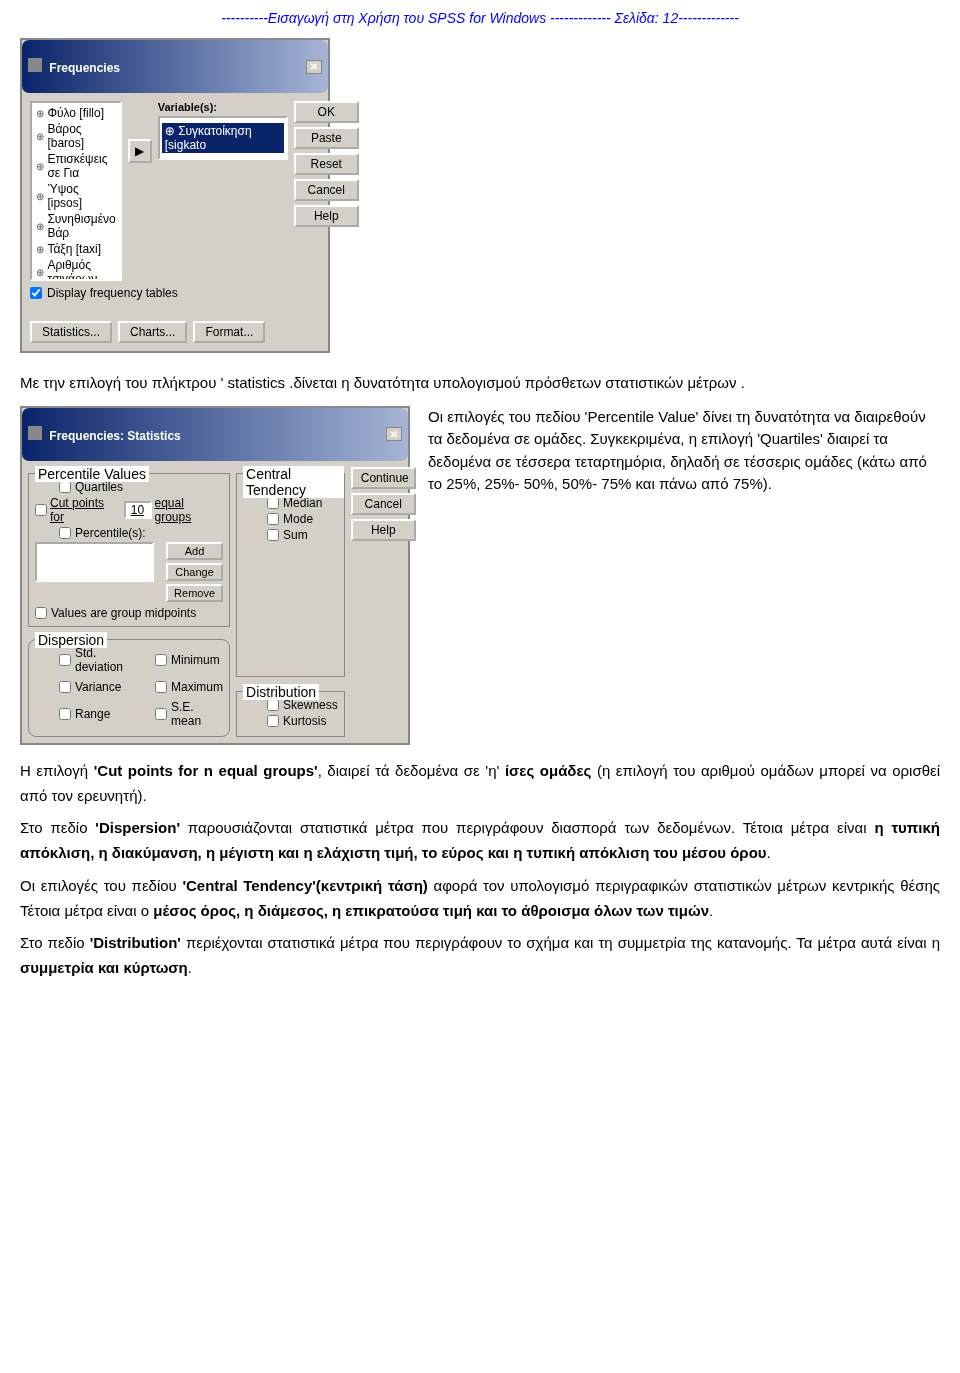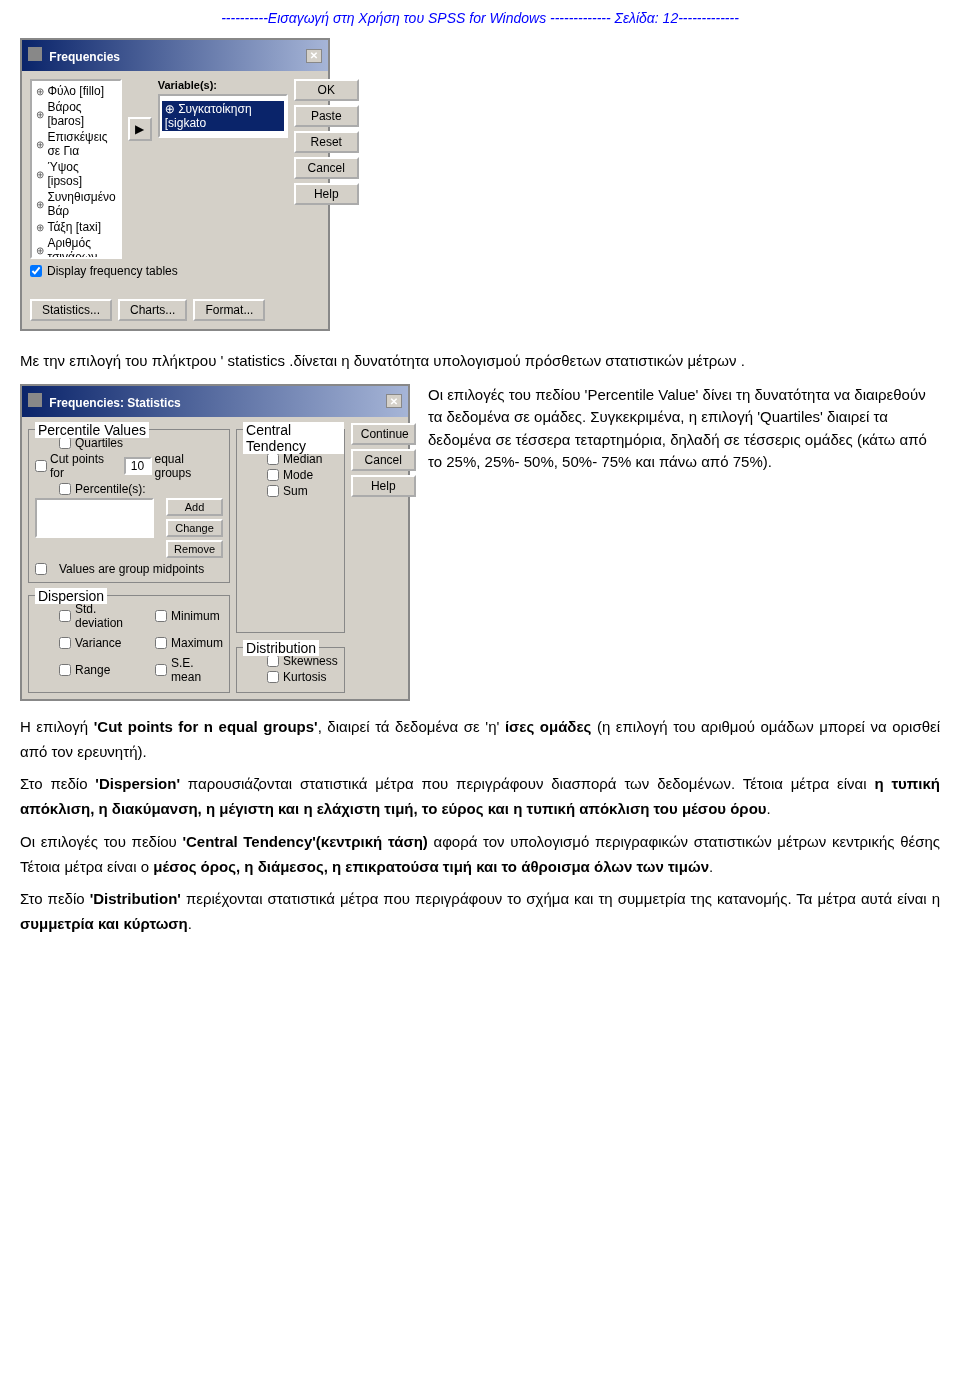--- a/index.html
+++ b/index.html
@@ -26,26 +26,27 @@
     
     .dialog {
       border: 2px solid #888;
       background: #d4d0c8;
       font-family: 'MS Sans Serif', Arial, sans-serif;
       font-size: 12px;
     }
     .dialog-titlebar {
       background: linear-gradient(to right, #0a246a, #a6b5d7);
       color: #fff;
-      padding: 7px 6px;
+      padding: 18px 6px;
       font-size: 12px;
       font-weight: bold;
       display: flex;
       align-items: center;
       justify-content: space-between;
+      border-radius: 7px;
     }
     .dialog-titlebar .title-icon {
       width: 14px;
       height: 14px;
       background: #888;
       display: inline-block;
       margin-right: 4px;
     }
     .dialog-titlebar .close-btn {
       background: #d4d0c8;
@@ -205,20 +206,21 @@
       font-size: 12px;
       margin: 2px 0;
       padding-left: 24px;
     }
     .cutpoints-row {
       display: flex;
       align-items: center;
       gap: 3px;
       font-size: 12px;
       flex-wrap: nowrap;
+      text-decoration: underline;
     }
     .cutpoints-input {
       border: 2px inset #fff;
       background: #fff;
       width: 28px;
       height: 18px;
       font-size: 12px;
       text-align: center;
     }
     .percentiles-box {
@@ -237,26 +239,27 @@
       background: #d4d0c8;
       border: 2px outset #fff;
       font-size: 11px;
       padding: 1px 6px;
       cursor: pointer;
       min-width: 55px;
     }
     .group-midpoints-row {
       display: flex;
       align-items: center;
-      gap: 12px;
+      gap: 4px;
       font-size: 12px;
       margin-top: 4px;
     }
     .dispersion-group {
       margin-top: 4px;
+      border-radius: 8px;
     }
     .two-col-checkboxes {
       display: grid;
       grid-template-columns: 1fr 1fr;
       gap: 2px 8px;
     }
     .central-tendency-group {
       flex: 1;
     }
     .distribution-group {

